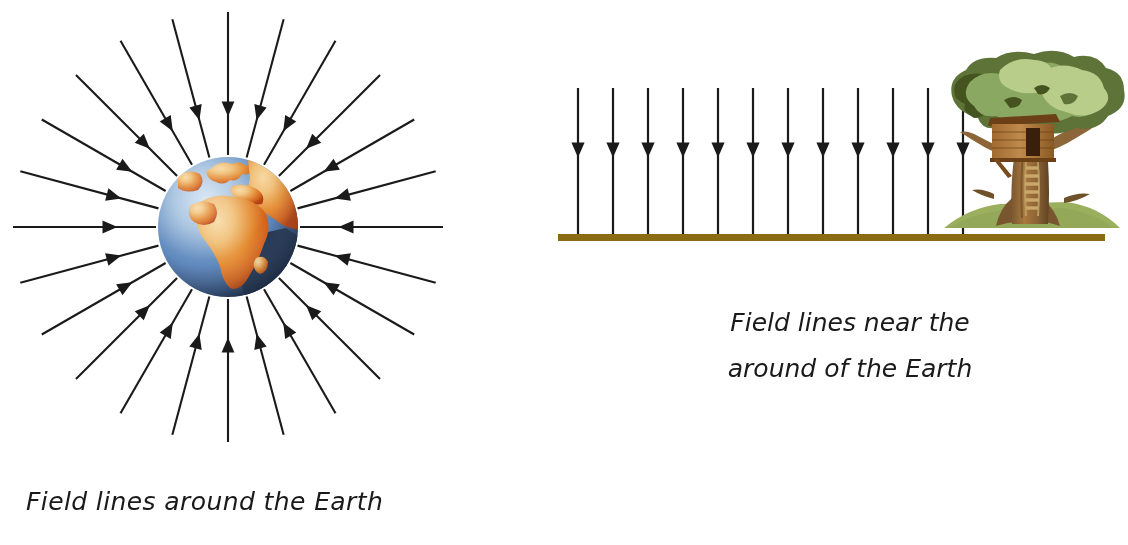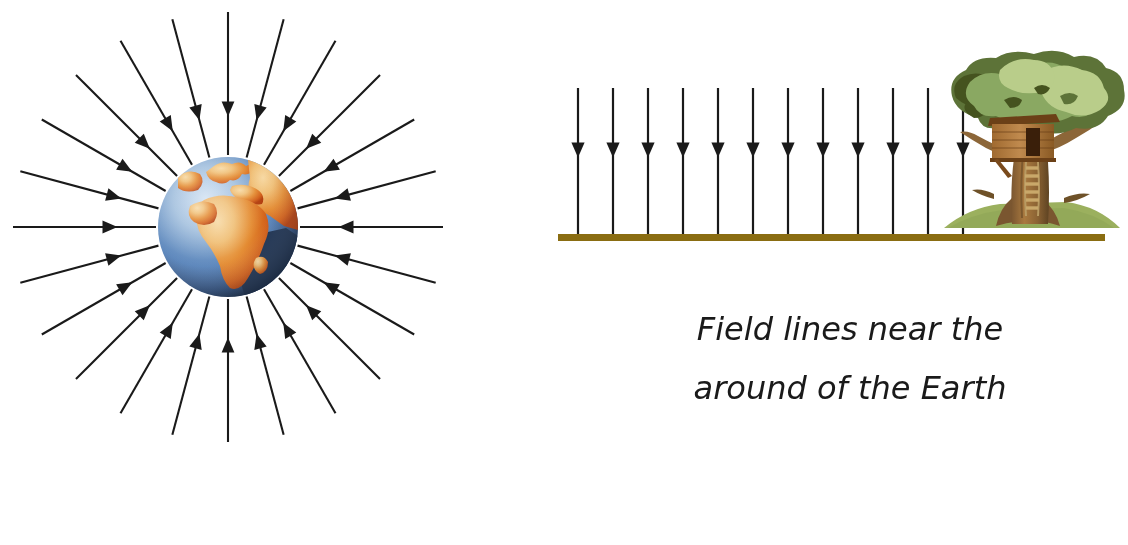--- a/index.html
+++ b/index.html
@@ -51,21 +51,21 @@
     left: 26px;
     top: 487px;
     font-size: 25px;
     letter-spacing: 0.4px;
   }
   #caption-right {
     left: 690px;
     top: 300px;
     width: 320px;
     text-align: center;
-    font-size: 32px;
+    font-size: 25px;
     line-height: 1.85;
     white-space: normal;
   }
   #caption-right .cap-line { display: block; }
 </style>
 </head>
 <body>
 
 <div id="stage">
 
@@ -306,19 +306,20 @@
             <path d="M 87 126 H 101"></path>
             <path d="M 87 134 H 101"></path>
             <path d="M 88 142 H 101"></path>
             <path d="M 88 150 H 100"></path>
           </g>
         </g>
       </g>
     </svg>
   </div>
 
+  <div class="caption" id="caption-left">Field lines around the Earth</div>
 
   <div class="caption" id="caption-right">
     <span class="cap-line">Field lines near the</span>
     <span class="cap-line">around of the Earth</span>
   </div>
 
 </div>
 
 </body></html>

